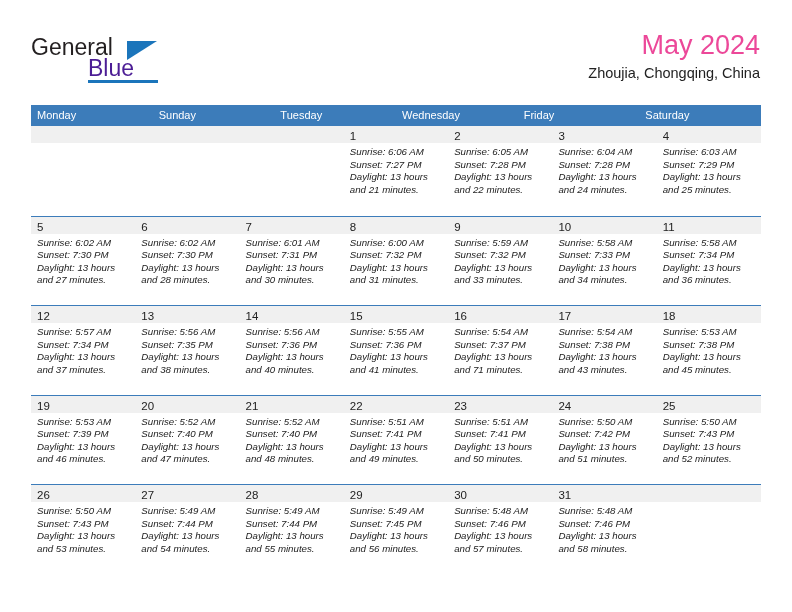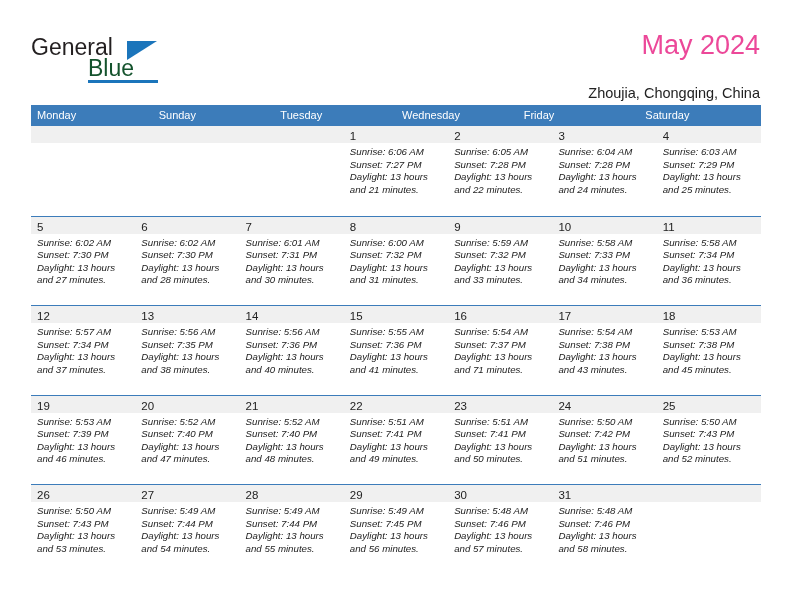--- a/index.html
+++ b/index.html
@@ -44,21 +44,21 @@
     color: #231f20;
     letter-spacing: 0px;
     line-height: 26px;
     font-family: Liberation Sans, sans-serif;
   }
   .logo-blue {
     position: absolute;
     left: 57px;
     top: 21px;
     font-size: 23px;
-    color: #14532d;
+    color: #4c1d95;
     line-height: 26px;
     font-family: "Liberation Sans", sans-serif;
   }
   .logo-triangle {
     position: absolute;
     left: 96px;
     top: 7px;
     width: 0;
     height: 0;
     border-left: 30px solid #1b75bb;
@@ -83,21 +83,21 @@
     font-size: 27px;
     color: #ec4899;
     line-height: 34px;
     white-space: nowrap;
     font-family: "Liberation Sans", sans-serif;
   }
   .location-sub {
     font-size: 14.5px;
     color: #222222;
     line-height: 22px;
-    margin-top: 20px;
+    margin-top: 0;
     white-space: nowrap;
     font-family: "Liberation Sans", sans-serif;
   }
 
   
   .calendar {
     position: absolute;
     left: 31px;
     top: 105px;
     width: 730px;

